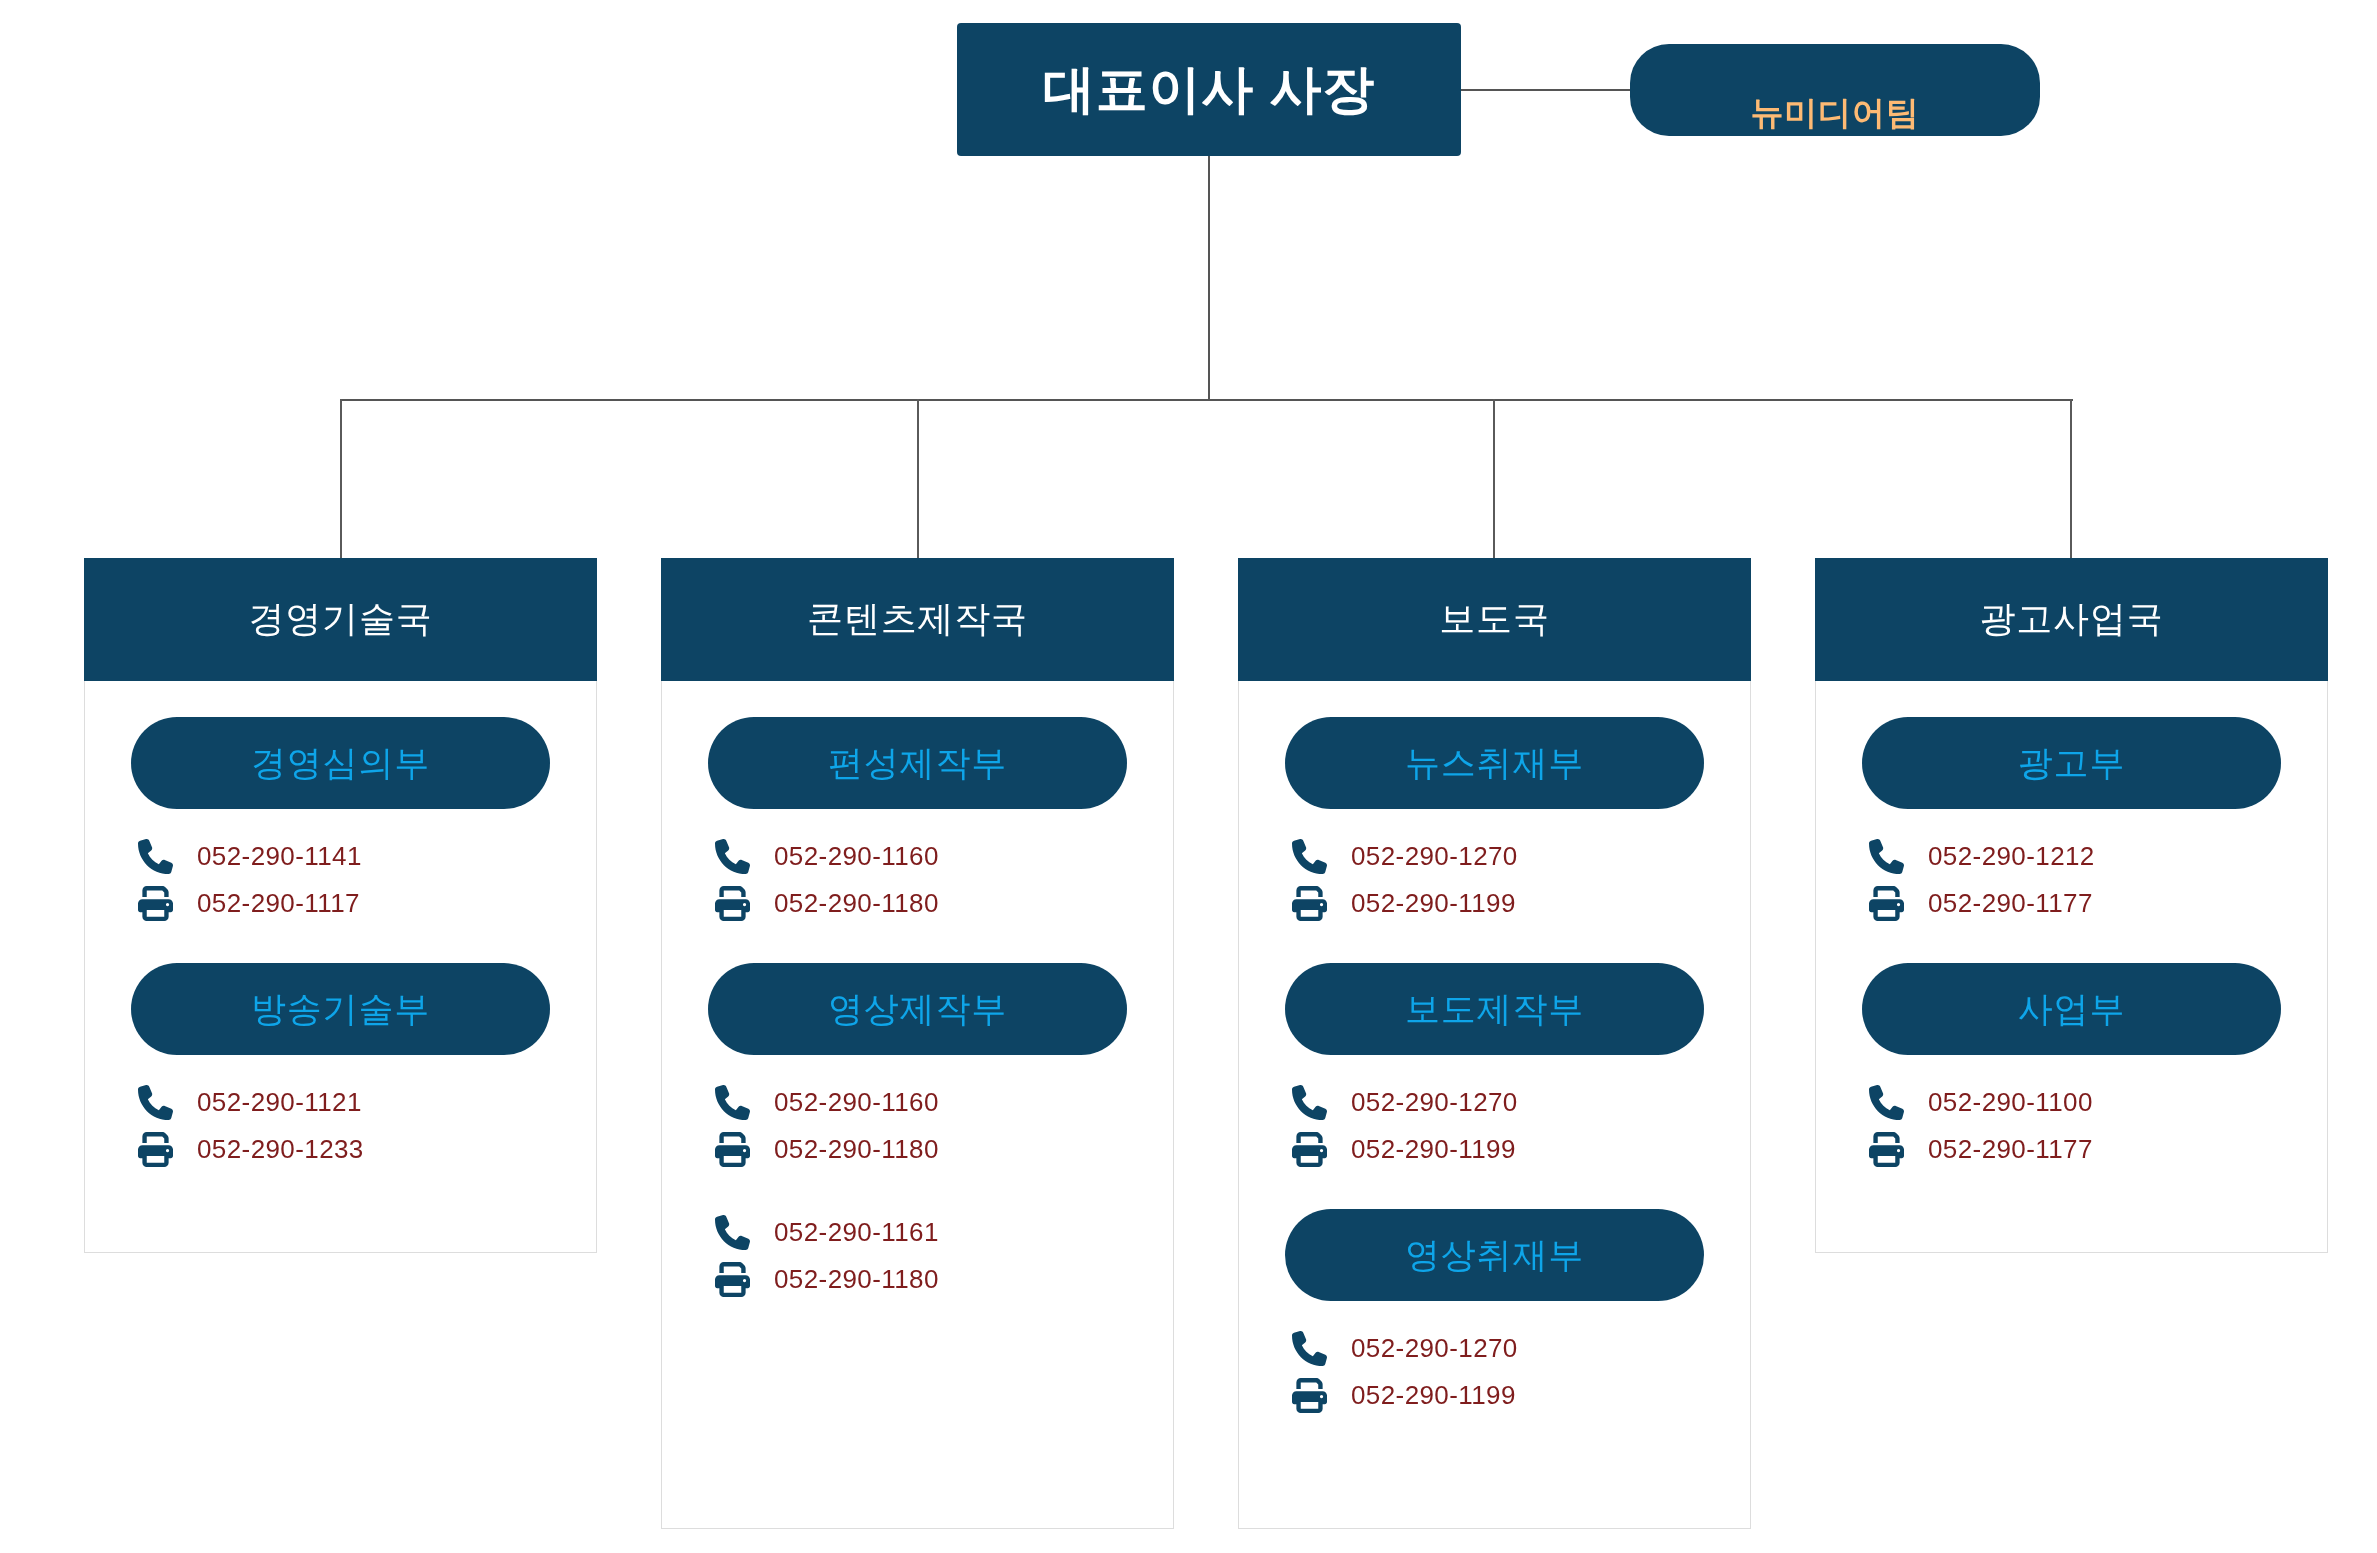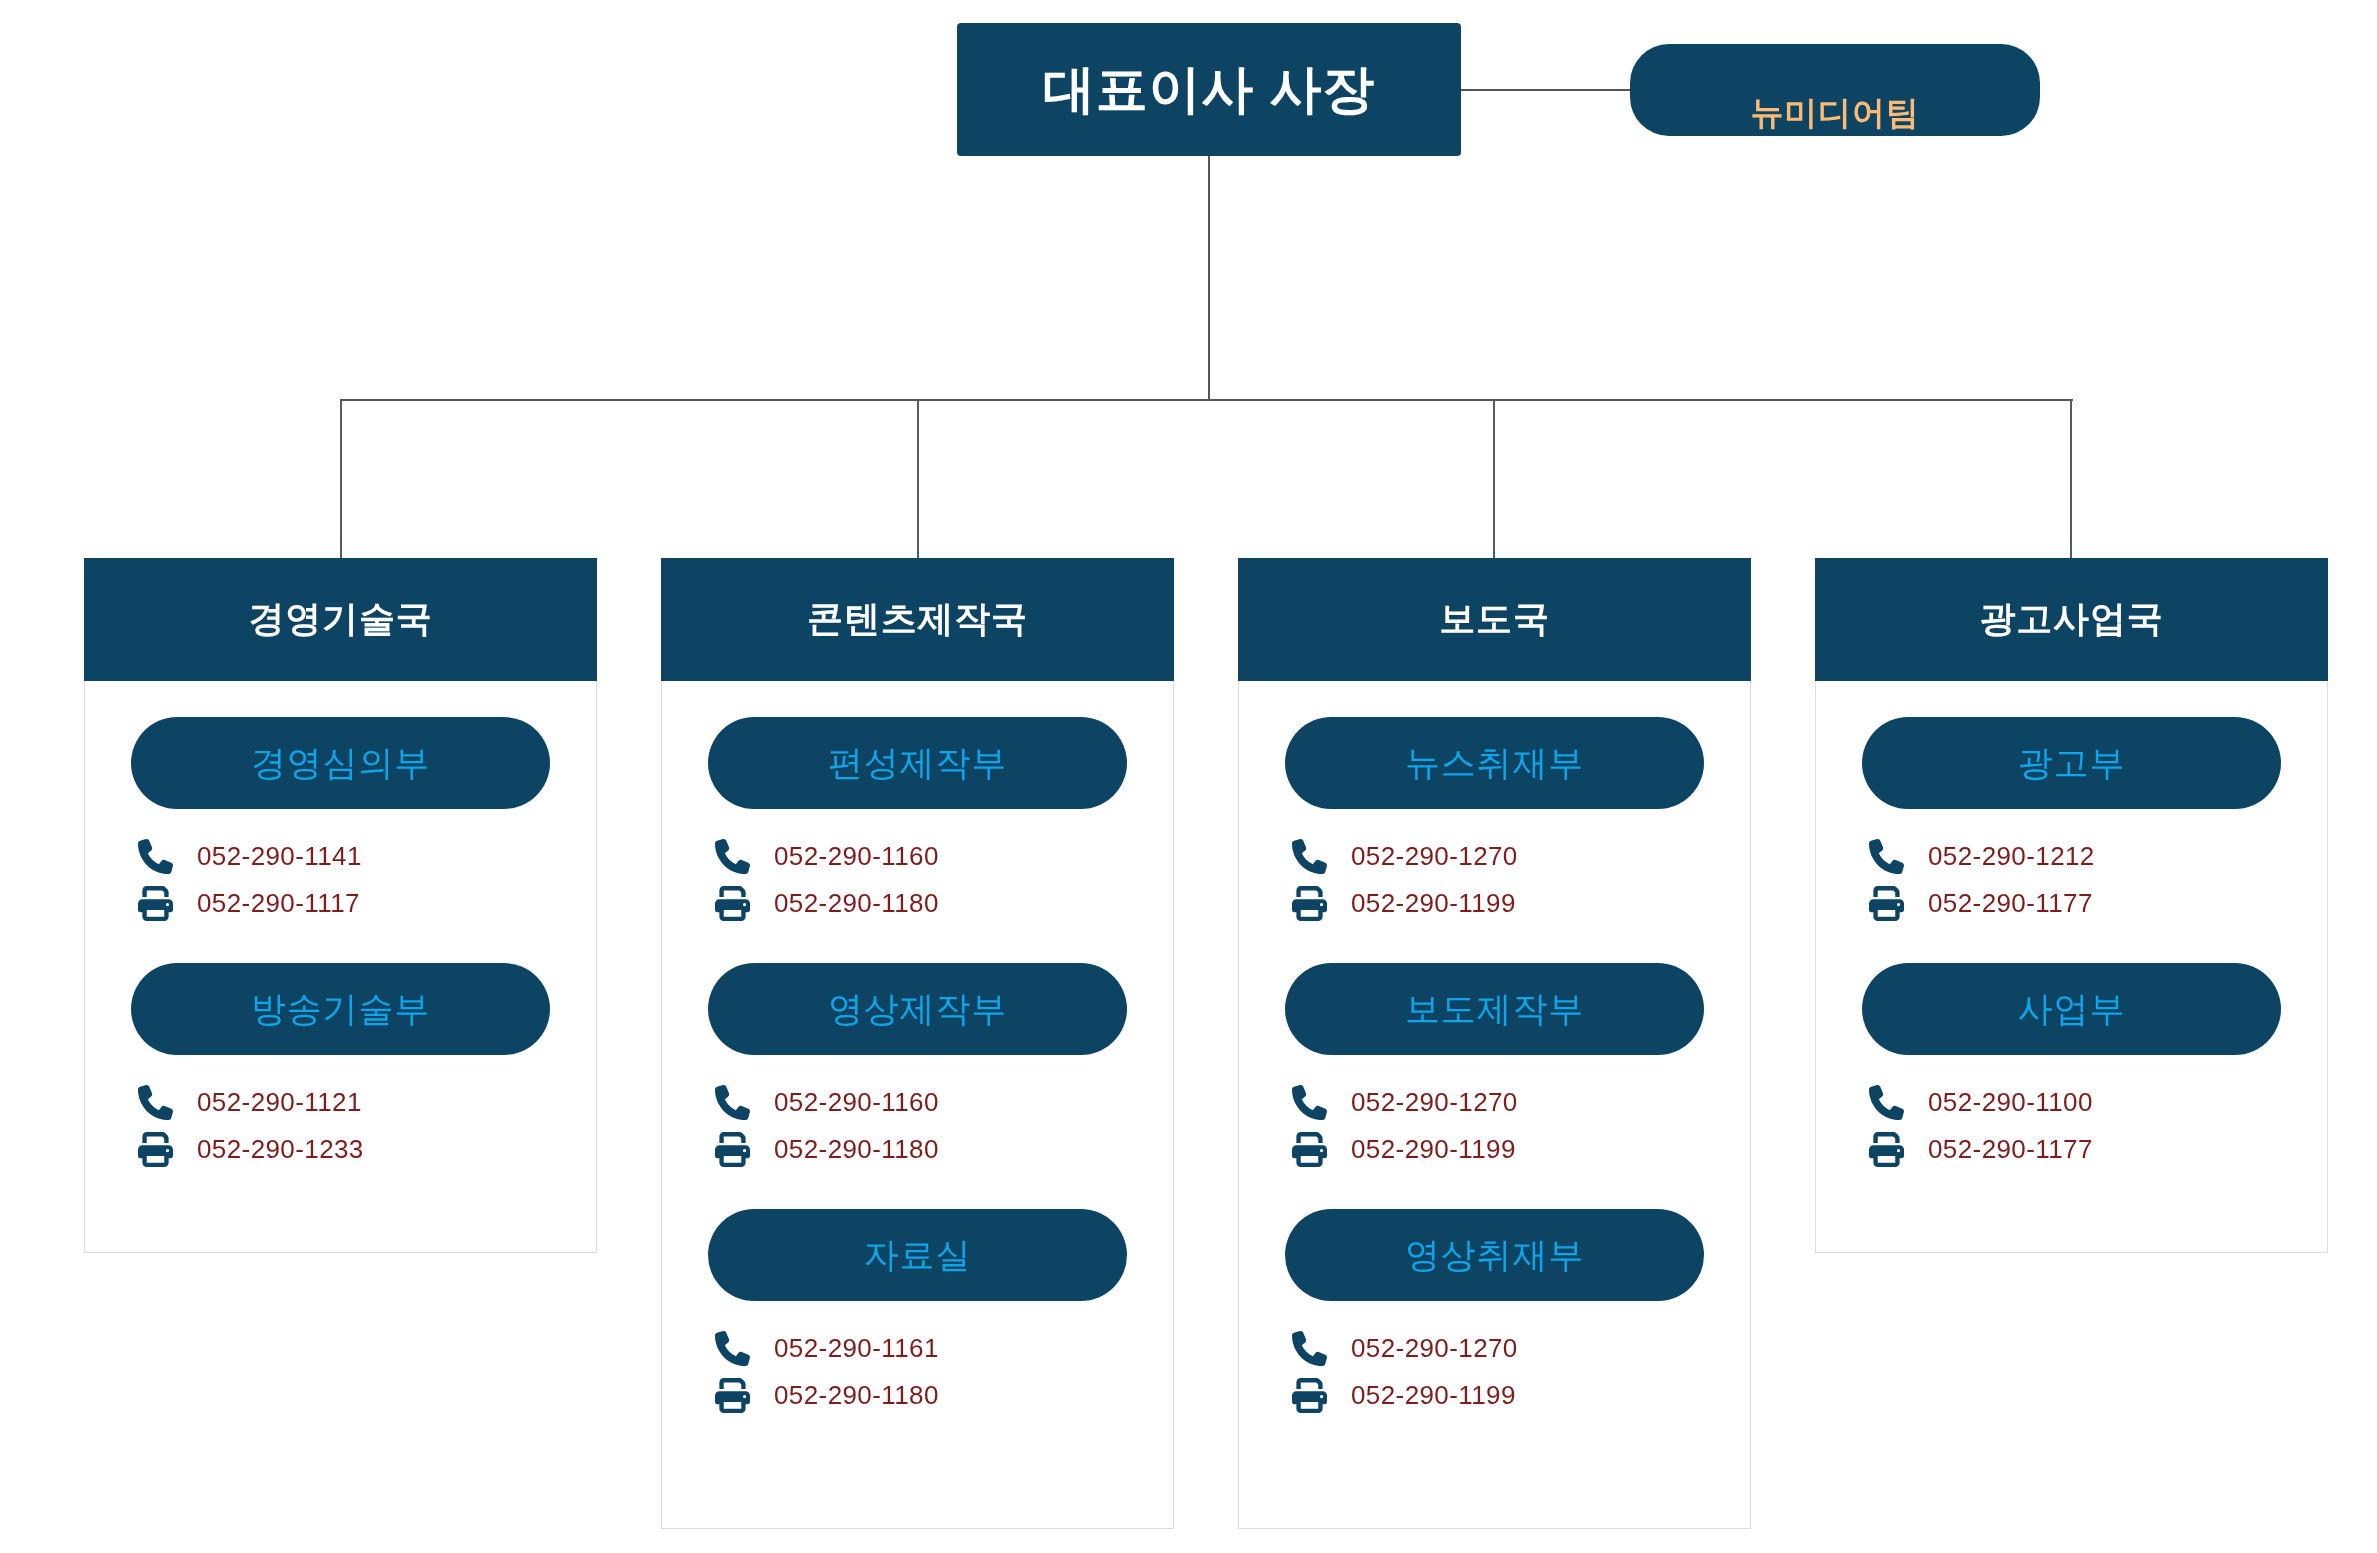--- a/index.html
+++ b/index.html
@@ -28,21 +28,21 @@
   }
 
   
   .dept-card{
     position:absolute;top:558px;width:513px;background:#ffffff;
     border:1.6px solid #dddddd;box-sizing:border-box;
   }
   .dept-header{
     height:123px;background:var(--navy,#0d4464);color:#ffffff;
     display:flex;align-items:center;justify-content:center;
-    font-size:36px;font-weight:700;letter-spacing:0.8px;
+    font-size:36px;font-weight:400;letter-spacing:0.8px;
     margin:-0.8px -0.8px 0 -0.8px;
   }
   .dept-body{padding:36px 0 20px 0;}
   .team + .team{margin-top:36px;}
   .pill{
     height:92px;margin:0 46px;background:var(--navy,#0d4464);
     border-radius:47px;color:#0ea5e9;display:flex;align-items:center;justify-content:center;
     font-size:35px;font-weight:500;letter-spacing:0.8px;
   }
   .row{height:47px;display:flex;align-items:center;padding-left:52px;gap:24px;}
@@ -151,21 +151,20 @@
     <div class="row fax">
       <span class="icon">
         <svg viewBox="0 0 512 512" aria-hidden="true">
                   <path d="M128 0C92.7 0 64 28.7 64 64v96h64V64H354.7L384 93.3V160h64V93.3c0-17-6.7-33.3-18.7-45.3L400 18.7C388 6.7 371.7 0 354.7 0H128zM384 352v32 64H128V384 368 352H384zm64 32h32c17.7 0 32-14.3 32-32V256c0-35.3-28.7-64-64-64H64c-35.3 0-64 28.7-64 64v96c0 17.7 14.3 32 32 32H64v64c0 35.3 28.7 64 64 64H384c35.3 0 64-28.7 64-64V384zM432 248a24 24 0 1 1 0 48 24 24 0 1 1 0-48z"></path>
                 </svg>
       </span>
       <span class="num">052-290-1180</span>
     </div>
   </div>
           <div class="team">
-    <div class="pill">자료실</div>
     <div class="row phone">
       <span class="icon">
         <svg viewBox="0 0 512 512" aria-hidden="true">
                   <path d="M164.9 24.6c-7.7-18.6-28-28.5-47.4-23.2l-88 24C12.1 30.2 0 46 0 64C0 311.4 200.6 512 448 512c18 0 33.8-12.1 38.6-29.5l24-88c5.3-19.4-4.6-39.7-23.2-47.4l-96-40c-16.3-6.8-35.2-2.1-46.3 11.6L304.7 368C234.3 334.7 177.3 277.7 144 207.3L193.3 167c13.7-11.2 18.4-30 11.6-46.3l-40-96z"></path>
                 </svg>
       </span>
       <span class="num">052-290-1161</span>
     </div>
     <div class="row fax">
       <span class="icon">

